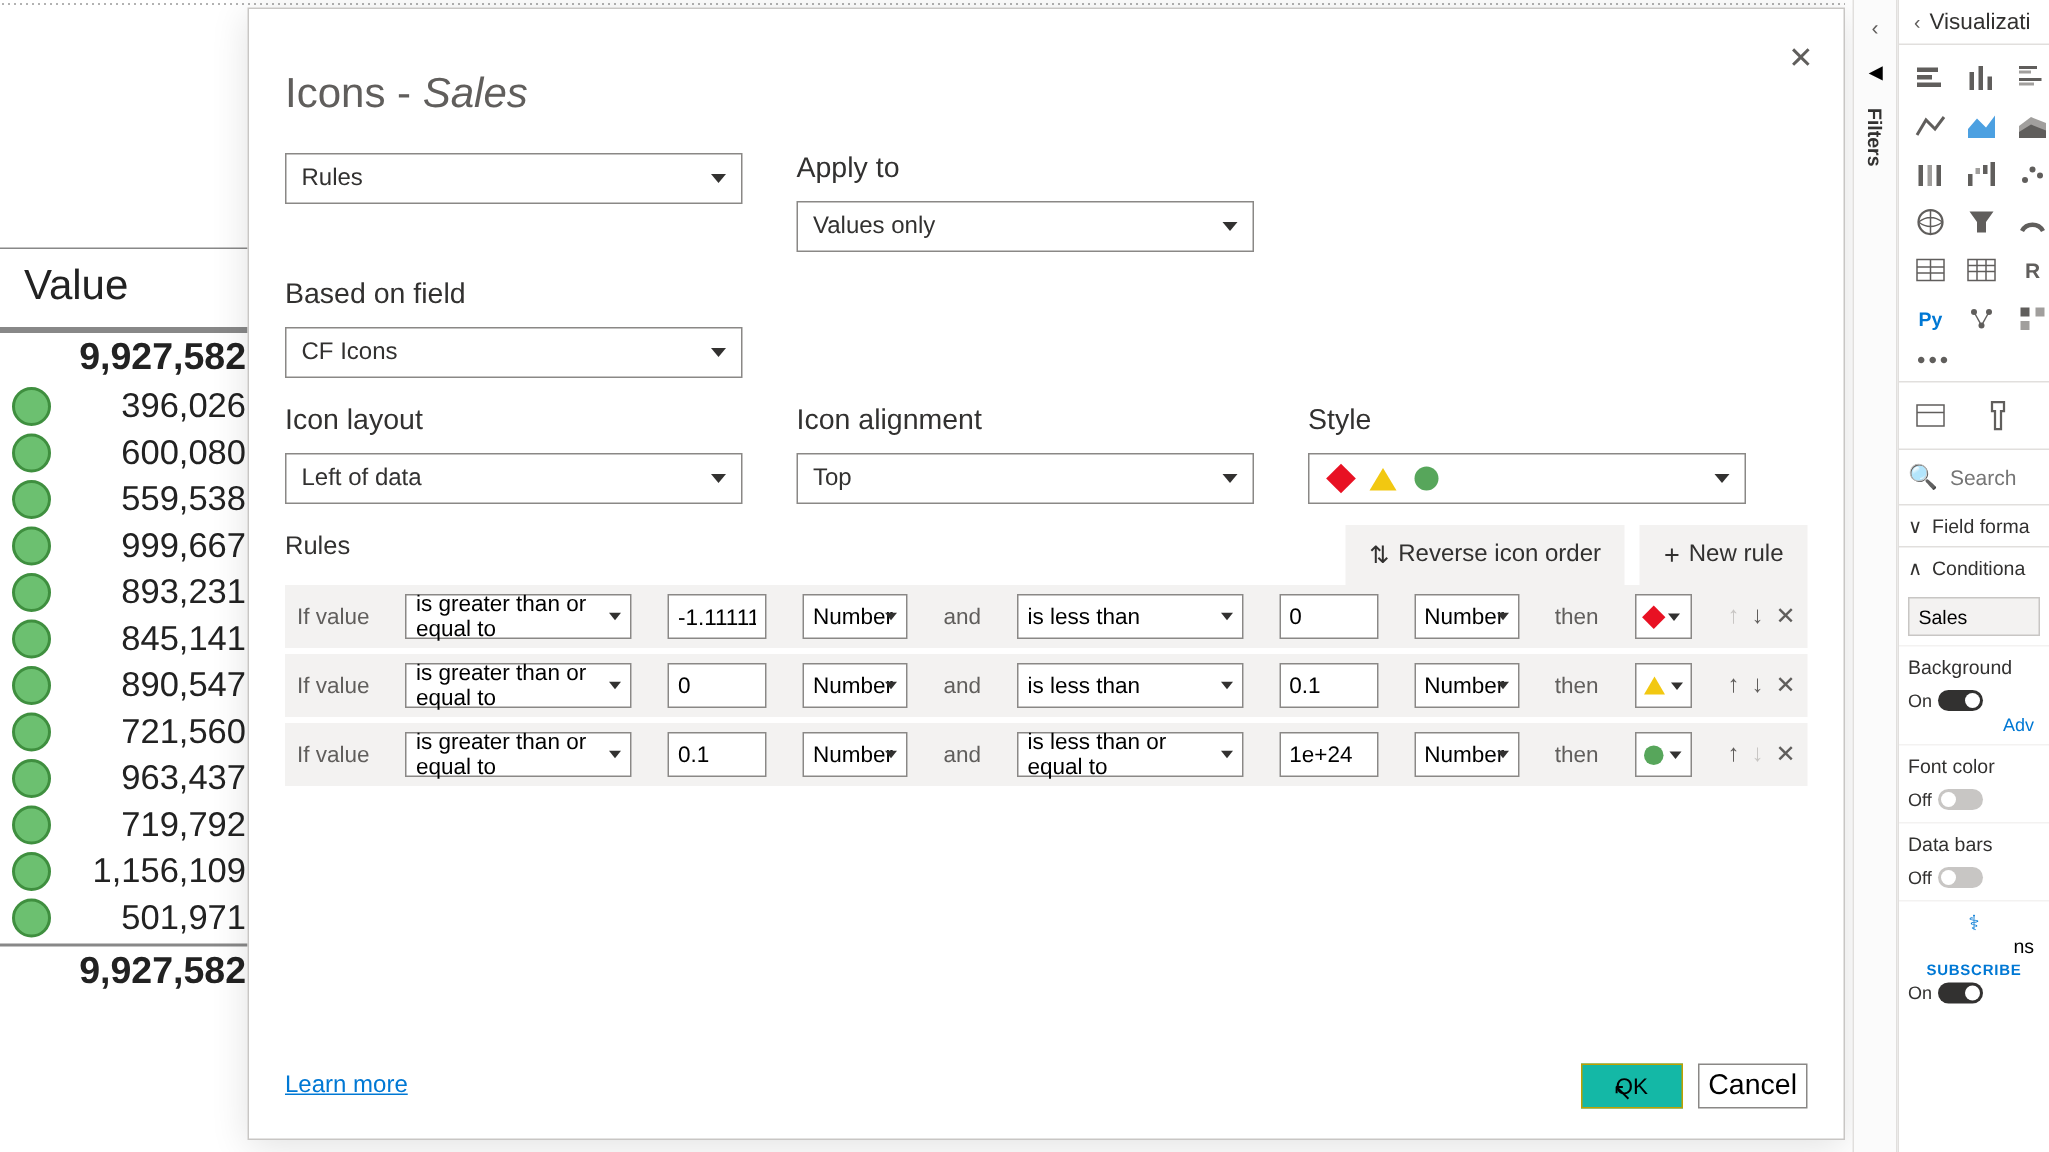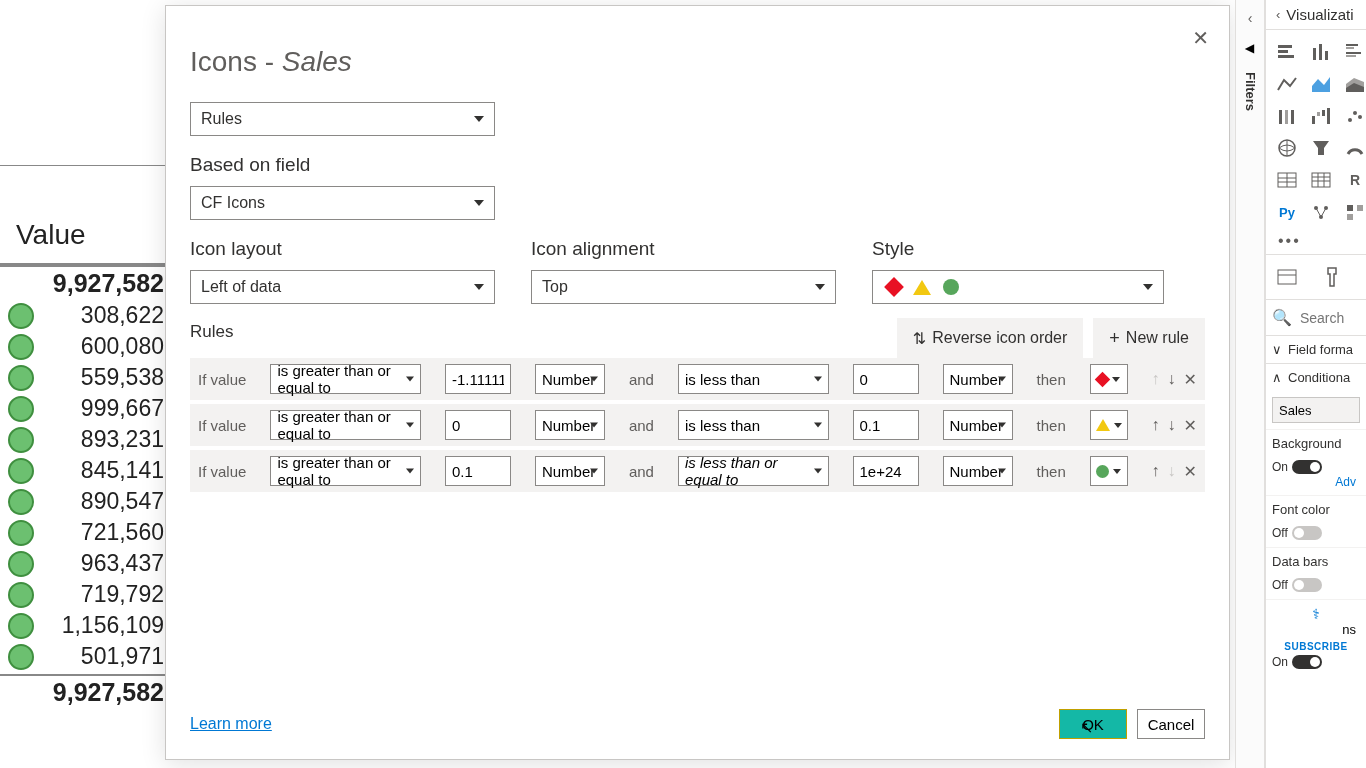--- a/index.html
+++ b/index.html
@@ -1,20 +1,20 @@
 <!DOCTYPE html>
 <html><head>
 <meta charset="utf-8">
 <style>
   * { box-sizing: border-box; font-family: "Segoe UI", Arial, sans-serif; }
   body { margin: 0; padding: 0; background: #fff; width: 1366px; height: 768px; overflow: hidden; position: relative; }
 
   
   .bg-table { position: absolute; left: 0; top: 165px; width: 170px; border-top: 1px solid #888; }
-  .bg-header { font-size: 28px; font-weight: 400; padding: 8px 16px; color: #222; margin-top: 45px; }
+  .bg-header { font-size: 28px; font-weight: 400; padding: 8px 16px; color: #222; }
   .bg-row { display: flex; align-items: center; justify-content: flex-end; padding: 2px 6px 2px 8px; font-size: 23px; color: #222; }
   .bg-row.total { font-weight: 700; font-size: 25px; justify-content: flex-end; }
   .bg-row .circle { width: 26px; height: 26px; border-radius: 50%; background: #6cc070; border: 2px solid #3f8f3f; margin-right: 8px; flex-shrink: 0; }
   .bg-row .val { flex: 1; text-align: right; }
   .bg-totals-wrap { border-top: 2px solid #888; margin-top: 2px; }
   .bg-table-frame { border-top: 4px solid #888; margin-top: 4px; }
 
   
   .dialog { position: absolute; left: 165px; top: 5px; width: 1065px; height: 755px; background: #fff; border: 1px solid #c8c6c4; box-shadow: 0 4px 24px rgba(0,0,0,0.12); padding: 0 24px 20px 24px; }
   .dialog .close { position: absolute; top: 20px; right: 20px; font-size: 20px; color: #605e5c; cursor: pointer; font-weight: 300; }
@@ -50,21 +50,21 @@
   .icon-pick { height: 30px; width: 46px; border: 1px solid #8a8886; background: #fff; display: flex; align-items: center; justify-content: center; gap: 4px; cursor: pointer; position: relative; }
   .icon-pick::after { content:""; width: 0; height: 0; border-left: 4px solid transparent; border-right: 4px solid transparent; border-top: 5px solid #323130; }
   .row-actions { margin-left: auto; display: flex; gap: 8px; align-items: center; color: #605e5c; }
   .row-actions span { cursor: pointer; font-size: 16px; }
   .row-actions .disabled { color: #c8c6c4; cursor: default; }
 
   .dialog-footer { position: absolute; bottom: 20px; left: 24px; right: 24px; display: flex; align-items: center; }
   .learn-link { color: #0078d4; text-decoration: underline; font-size: 16px; cursor: pointer; }
   .footer-btns { margin-left: auto; display: flex; gap: 10px; }
   .btn-ok { height: 30px; min-width: 68px; background: #14b8a6; border: 1px solid #c0a000; font-size: 15px; cursor: pointer; position: relative; }
-  .btn-cancel { height: 30px; min-width: 68px; background: #fff; border: 1px solid #8a8886; font-size: 15px; cursor: pointer; }
+  .btn-cancel { height: 30px; min-width: 68px; background: #fff; border: 1px solid #8a8886; font-size: 19px; cursor: pointer; }
   .cursor-ok { position: absolute; left: 20px; top: 8px; font-size: 16px; pointer-events: none; }
 
   
   .filters-strip { position: absolute; left: 1235px; top: 0; width: 30px; height: 768px; border-left: 1px solid #e1dfdd; border-right: 1px solid #e1dfdd; background: #fbfbfb; display: flex; flex-direction: column; align-items: center; padding-top: 10px; gap: 14px; }
   .filters-strip .lbl { writing-mode: vertical-rl; font-size: 13px; color: #323130; font-weight: 600; }
   .filters-strip .chev { color: #605e5c; font-size: 14px; cursor: pointer; }
 
   
   .viz-pane { position: absolute; left: 1265px; top: 0; width: 101px; height: 768px; background: #fff; border-left: 1px solid #e1dfdd; overflow: hidden; }
   .viz-pane .pane-header { display: flex; align-items: center; padding: 6px 4px 6px 10px; border-bottom: 1px solid #e1dfdd; gap: 6px; }
@@ -101,21 +101,21 @@
 
 <div class="bg-table">
   <div class="bg-header">Value</div>
   <div class="bg-table-frame">
     <div class="bg-row total">
         <span class="val">9,927,582</span>
       </div>
     <div id="bg-rows">
         <div class="bg-row">
           <span class="circle"></span>
-          <span class="val">308,622</span>
+          <span class="val">396,026</span>
         </div>
         <div class="bg-row">
           <span class="circle"></span>
           <span class="val">600,080</span>
         </div>
         <div class="bg-row">
           <span class="circle"></span>
           <span class="val">559,538</span>
         </div>
         <div class="bg-row">
@@ -166,20 +166,26 @@
 <div class="dialog">
   <div class="close">✕</div>
   <h1>
     <span>Icons - </span><span class="italic">Sales</span>
   </h1>
 
   <div class="row">
     <div class="field-block">
       <div class="select w-305">
           <span>Rules</span>
+        </div>
+    </div>
+    <div class="field-block">
+      <div class="field-label">Apply to</div>
+      <div class="select w-305">
+          <span>Values only</span>
         </div>
     </div>
   </div>
 
   <div class="row">
     <div class="field-block">
       <div class="field-label">Based on field</div>
       <div class="select w-305">
           <span>CF Icons</span>
         </div>
@@ -261,21 +267,21 @@
           <span class="">↓</span>
           <span>✕</span>
         </div>
       </div>
       <div class="rule-row">
         <span class="txt">If value</span>
         <div class="mini-select" style="width:178px;">is greater than or equal to</div>
         <input class="mini-input" style="width: 66px;" value="0.1">
         <div class="mini-select" style="width:70px;">Number</div>
         <span class="txt">and</span>
-        <div class="mini-select" style="width:178px;font-style:italic;">is less than or equal to</div>
+        <div class="mini-select" style="width:178px;">is less than or equal to</div>
         <input class="mini-input" style="width: 66px;" value="1e+24">
         <div class="mini-select" style="width:70px;">Number</div>
         <span class="txt">then</span>
         <div class="icon-pick">
           <span class="circle-g" style="width:13px;height:13px;"></span>
         </div>
         <div class="row-actions">
           <span class="">↑</span>
           <span class="disabled">↓</span>
           <span>✕</span>

